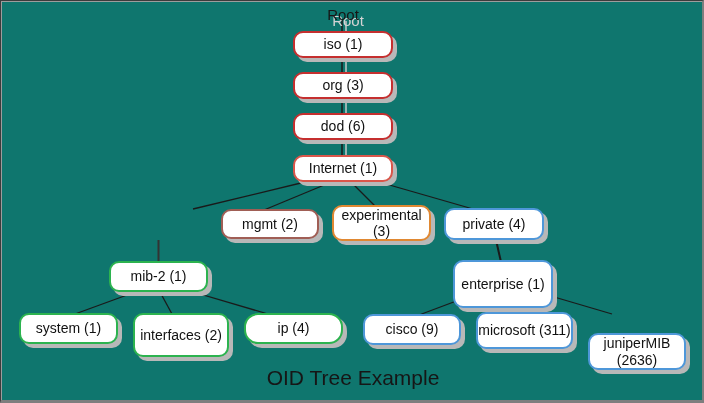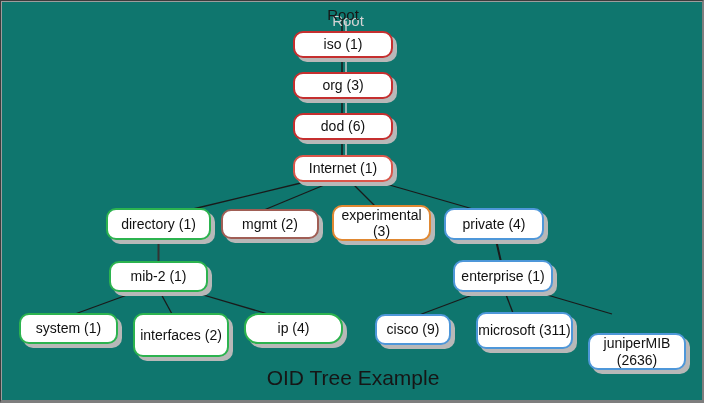--- a/index.html
+++ b/index.html
@@ -38,25 +38,25 @@
 
   .n-iso{left:292px;top:30px;width:100px;height:27px;}
   .n-org{left:292px;top:71px;width:100px;height:27px;}
   .n-dod{left:292px;top:112px;width:100px;height:27px;}
   .n-internet{left:292px;top:154px;width:100px;height:27px;}
   .n-directory{left:105px;top:207px;width:105px;height:32px;}
   .n-mgmt{left:220px;top:208px;width:98px;height:30px;}
   .n-experimental{left:331px;top:204px;width:99px;height:36px;}
   .n-private{left:443px;top:207px;width:100px;height:32px;}
   .n-mib2{left:108px;top:260px;width:99px;height:31px;}
-  .n-enterprise{left:452px;top:259px;width:100px;height:32px;}
+  .n-enterprise{left:452px;top:259px;width:100px;height:48px;}
   .n-system{left:18px;top:312px;width:99px;height:31px;}
   .n-interfaces{left:132px;top:312px;width:96px;height:44px;}
   .n-ip{left:243px;top:312px;width:99px;height:31px;border-radius:14px;}
-  .n-cisco{left:374px;top:313px;width:76px;height:31px;}
+  .n-cisco{left:362px;top:313px;width:98px;height:31px;}
   .n-microsoft{left:475px;top:311px;width:97px;height:37px;}
   .n-junipermib{left:587px;top:311px;width:98px;height:37px;margin-top:21px;}
 
   .root-wrap{
     position:absolute;left:292px;top:5px;width:100px;height:22px;
     text-align:center;font-size:15px;color:#161616;
   }
   .root-wrap .ghost{
     position:absolute;left:5px;top:6px;width:100%;
     color:#d4d4d4;
@@ -106,21 +106,20 @@
   <div class="root-wrap">
     <span class="ghost">Root</span>
     <span class="main">Root</span>
   </div>
 
   <div class="node red one-line n-iso">iso (1)</div>
   <div class="node red one-line n-org">org (3)</div>
   <div class="node red one-line n-dod">dod (6)</div>
   <div class="node red-light one-line n-internet">Internet (1)</div>
 
-  <div class="node green one-line n-directory">directory (1)</div>
   <div class="node brown one-line n-mgmt">mgmt (2)</div>
   <div class="node orange n-experimental">experimental (3)</div>
   <div class="node blue one-line n-private">private (4)</div>
 
   <div class="node green one-line n-mib2">mib-2 (1)</div>
   <div class="node blue one-line n-enterprise">enterprise (1)</div>
 
   <div class="node green one-line n-system">system (1)</div>
   <div class="node green one-line n-interfaces">interfaces (2)</div>
   <div class="node green one-line n-ip">ip (4)</div>

